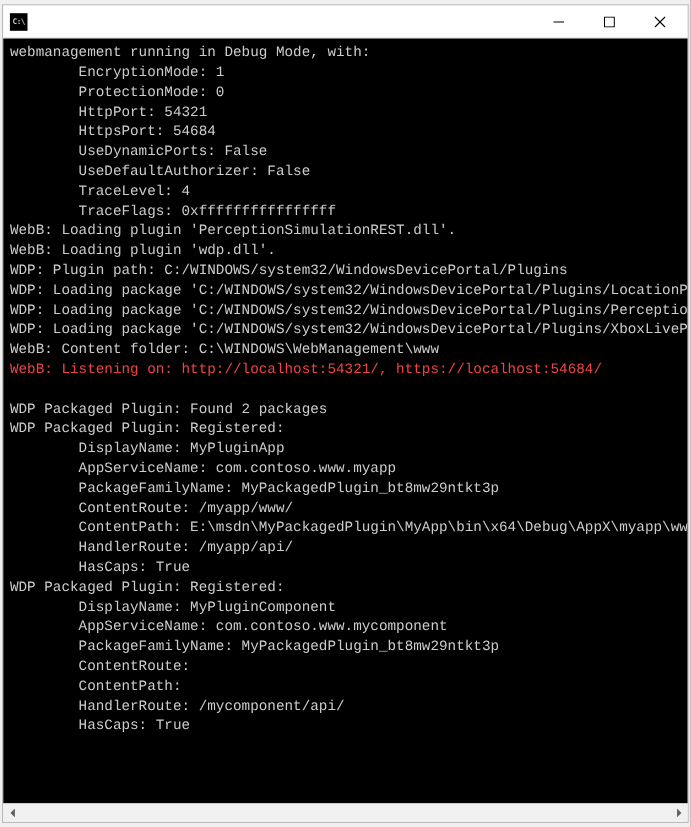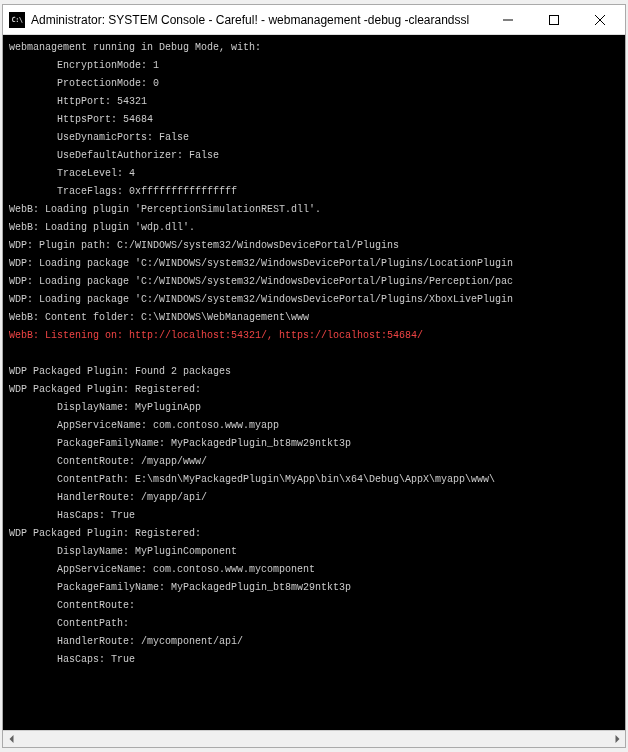--- a/index.html
+++ b/index.html
@@ -50,21 +50,21 @@
     }
     .win-btn svg { width: 10px; height: 10px; }
     .console-area {
       flex: 1;
       background: #000;
       overflow: hidden;
       position: relative;
     }
     .console-text {
       font-family: Consolas, "Courier New", monospace;
-      font-size: 10px;
+      font-size: 13px;
       line-height: 18px;
       color: #ccc;
       padding: 4px 6px;
       white-space: pre;
       width: 100%;
       height: 100%;
       overflow: hidden;
     }
     .console-text .line { display: block; min-height: 18px; }
     .console-text .green { color: #ef4444; }
@@ -84,21 +84,20 @@
     }
     .sb-btn svg { width: 8px; height: 8px; }
     .sb-track { flex: 1; background: #f0f0f0; }
   </style>
 </head>
 <body>
 
 <div class="window">
   <div class="titlebar">
     <span class="icon">C:\</span>
-    <span class="title">Administrator:  SYSTEM Console - Careful! - webmanagement  -debug -clearandssl</span>
     <span class="spacer"></span>
     <span class="win-btn">
       <svg viewBox="0 0 10 10">
           <line x1="0" y1="5" x2="10" y2="5" stroke="#000" stroke-width="1"></line>
         </svg>
     </span>
     <span class="win-btn">
       <svg viewBox="0 0 10 10">
           <rect x="0.5" y="0.5" width="9" height="9" fill="none" stroke="#000" stroke-width="1"></rect>
         </svg>

